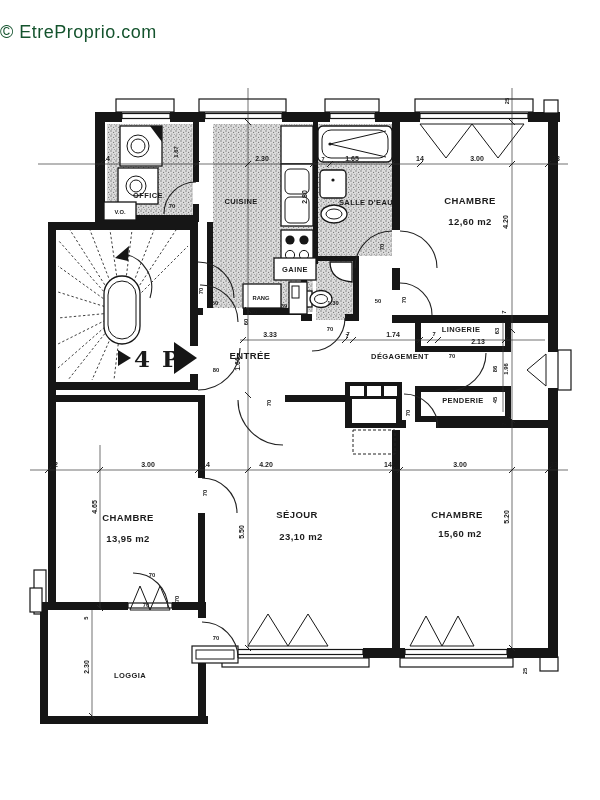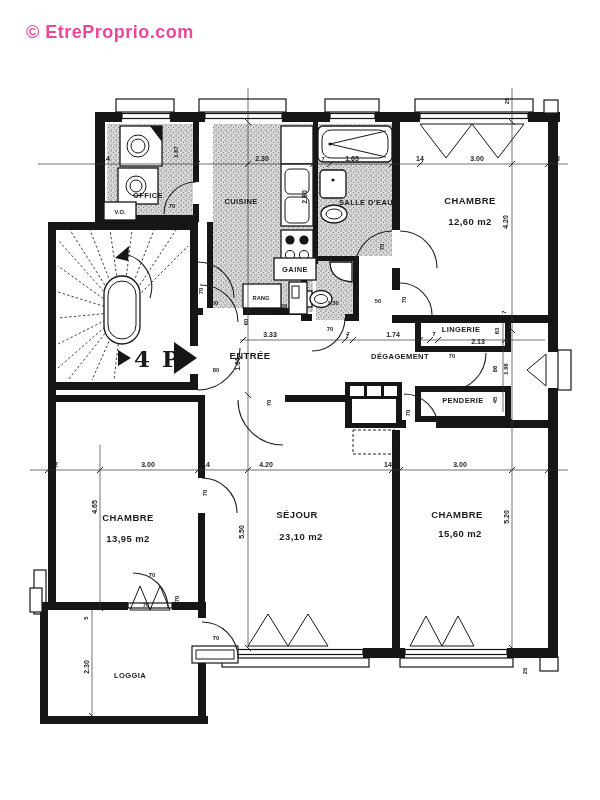--- a/index.html
+++ b/index.html
@@ -1,19 +1,19 @@
 <!DOCTYPE html>
 <html><head>
 <meta charset="utf-8">
 <style>
   html,body{margin:0;padding:0;background:#fff;}
   #stage{position:relative;width:600px;height:800px;background:#ffffff;overflow:hidden;
          font-family:"Liberation Sans",sans-serif;}
-  #wm{position:absolute;left:26px;top:22px;font-size:18px;font-weight:700;
-      color:#ec4899;letter-spacing:.5px;}
+  #wm{position:absolute;left:0;top:22px;font-size:18px;font-weight:400;
+      color:#14532d;letter-spacing:.5px;}
   svg{position:absolute;left:0;top:0;}
   svg text{font-family:"Liberation Sans",sans-serif;fill:#1b1b1b;}
   .rl{font-size:7.5px;font-weight:700;letter-spacing:.4px;}
   .big{font-size:9.5px;font-weight:700;letter-spacing:.4px;}
   .dl{font-size:7px;font-weight:700;}
   .ds{font-size:5.8px;font-weight:700;}
   .fourp{font-family:"DejaVu Serif",serif;font-size:23px;font-weight:700;letter-spacing:2px;}
   .wall{fill:#161616;}
   .wfr{fill:#ffffff;stroke:#161616;stroke-width:1.2;}
   .fix{fill:#ffffff;stroke:#161616;stroke-width:1.3;}

